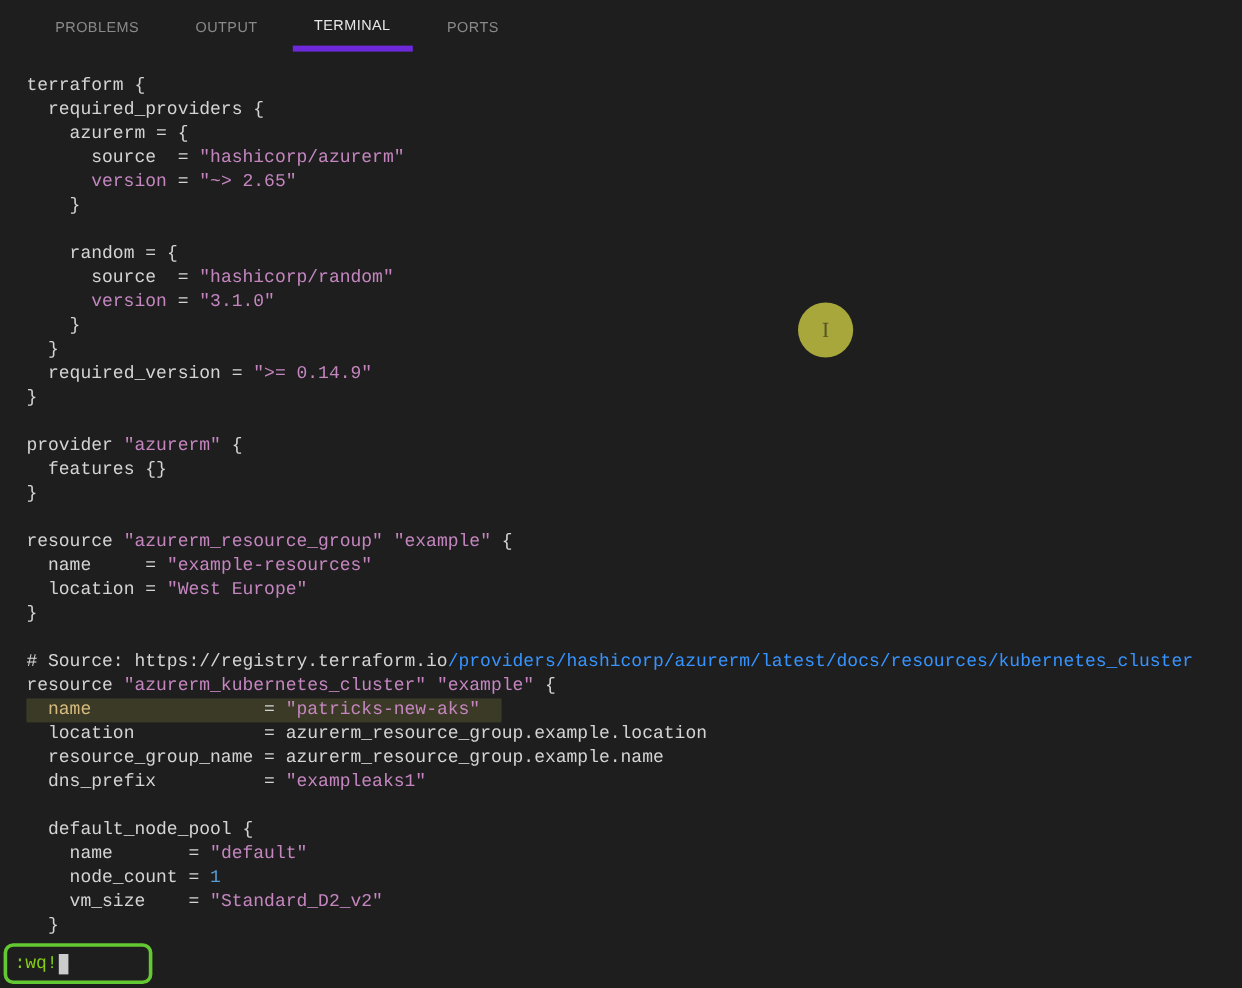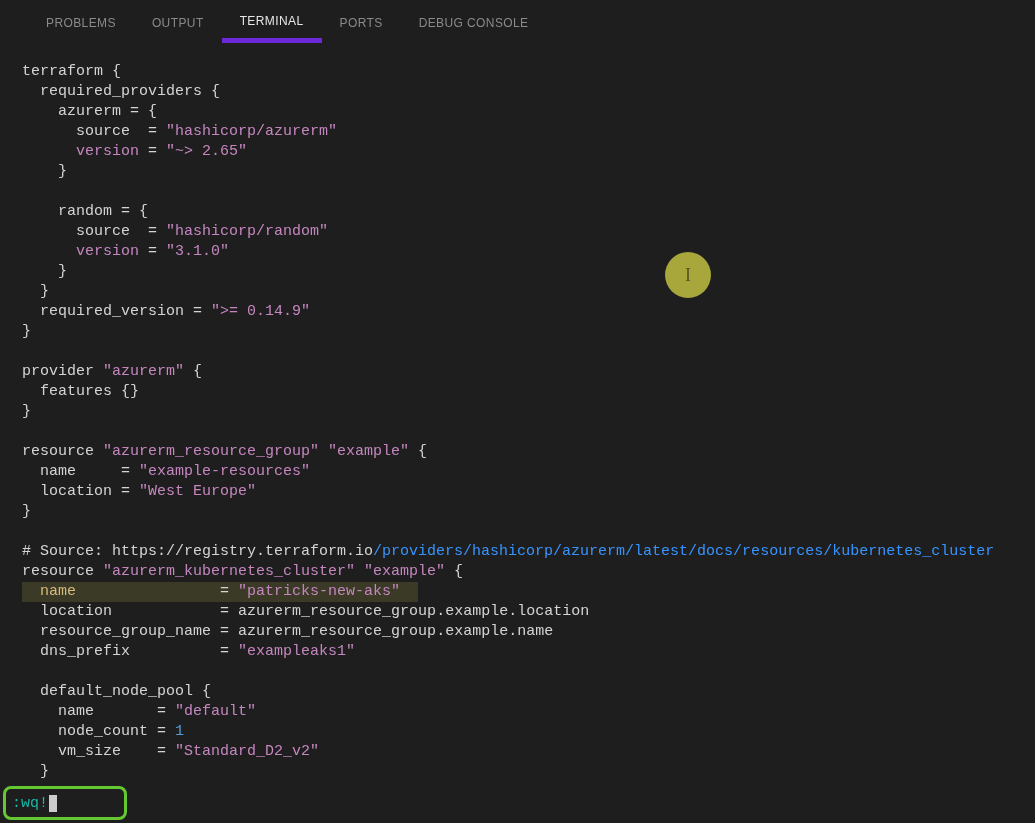--- a/index.html
+++ b/index.html
@@ -8,21 +8,21 @@
     color: #cccccc;
     font-family: Consolas, "Courier New", monospace;
     font-size: 15px;
     width: 1035px;
     height: 823px;
     overflow: hidden;
     position: relative;
   }
   .tabs {
     display: flex;
-    gap: 0;
+    gap: 11px;
     padding: 10px 0 0 28px;
     height: 40px;
     align-items: center;
     font-family: "Segoe UI", sans-serif;
     font-size: 12px;
     letter-spacing: 0.4px;
   }
   .tab {
     color: #8a8a8a;
     padding: 6px 18px 10px;
@@ -63,34 +63,33 @@
     left: 3px;
     bottom: 3px;
     border: 3px solid #64c832;
     border-radius: 8px;
     padding: 4px 6px 3px 6px;
     width: 124px;
     height: 34px;
     display: flex;
     align-items: center;
   }
-  .cmdline-box .txt { color: #14b8a6; font-size: 15px; }
+  .cmdline-box .txt { color: #84cc16; font-size: 15px; }
   .cmdline-box .caret {
     width: 8px; height: 17px; background: #cccccc; margin-left: 1px;
   }
 </style>
 </head>
 <body>
 
 <div class="tabs">
   <div class="tab">PROBLEMS</div>
   <div class="tab">OUTPUT</div>
   <div class="tab active">TERMINAL</div>
   <div class="tab">PORTS</div>
-  <div class="tab">DEBUG CONSOLE</div>
 </div>
 
 <div class="terminal-body"><span class="ident"><span>terraform</span> {</span>
 <span class="ident">  <span>required_providers</span> {</span>
 <span class="ident">    <span>azurerm</span> <span class="op">=</span> {</span>
 <span class="ident">      <span>source</span>  <span class="op">=</span> <span class="kw">"hashicorp/azurerm"</span></span>
 <span class="ident">      <span class="kw">version</span> <span class="op">=</span> <span class="kw">"~&gt; 2.65"</span></span>
 <span class="ident">    }</span>
 <span> </span>
 <span class="ident">    <span>random</span> <span class="op">=</span> {</span>

